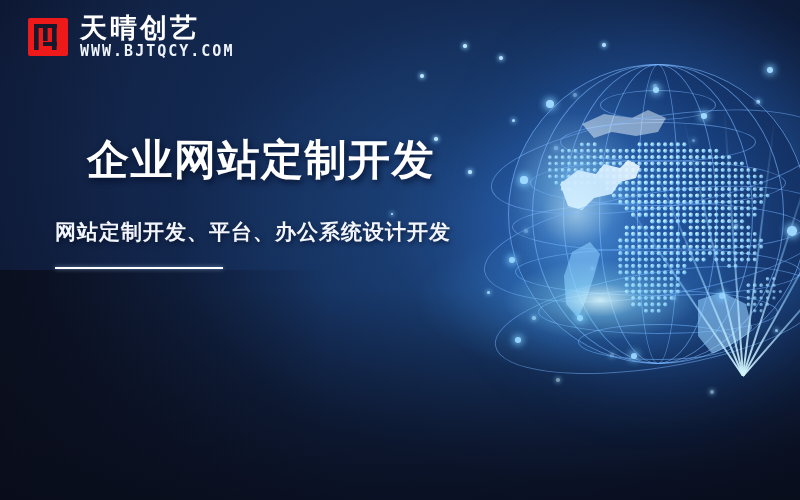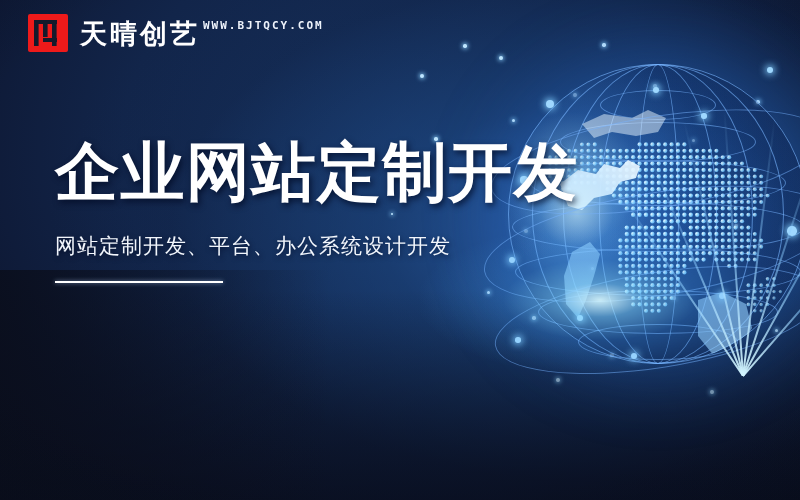--- a/index.html
+++ b/index.html
@@ -96,45 +96,46 @@
   
   .logo {
     position:absolute; left:28px; top:14px;
     display:flex; align-items:center; gap:12px;
     z-index:20;
   }
   .logo-mark {
     width:40px; height:38px;
     position:relative; flex:none;
   }
-  .logo-text-col { display:flex; flex-direction:row; gap:3px; }
+  .logo-text-col { display:flex; flex-direction:column; gap:3px; }
   .logo-cn {
     font-size:27px; font-weight:bold; color:#ffffff;
     letter-spacing:3px; line-height:1;
     font-family:"DejaVu Sans","Liberation Sans",sans-serif;
   }
   .logo-url {
-    font-size:11px; font-weight:bold; color:#eef3fb;
+    font-size:15px; font-weight:bold; color:#eef3fb;
     letter-spacing:2.0px; line-height:1;
     font-family:"DejaVu Sans Mono","Liberation Mono",monospace;
   }
 
   
   .copy { position:absolute; left:55px; top:136px; z-index:20; }
   .headline {
     font-family:Liberation Sans, sans-serif;
-    font-size:64px; font-weight:bold; color:#ffffff;
+    font-size:42px; font-weight:bold; color:#ffffff;
     letter-spacing:1.5px; line-height:1.15;
     text-shadow:2px 3px 6px rgba(0,10,35,.75);
     white-space:nowrap;
+    margin-left:32px;
   }
   .subline {
-    margin-top:24px;
+    margin-top:36px;
     font-family:"DejaVu Sans","Liberation Sans",sans-serif;
-    font-size:21px; font-weight:normal; color:#f2f6fc;
+    font-size:21px; font-weight:bold; color:#f2f6fc;
     letter-spacing:1px; line-height:1.2;
     text-shadow:1px 2px 5px rgba(0,10,35,.7);
     white-space:nowrap;
   }
   .divider {
     margin-top:22px;
     width:168px; height:2px; background:#ffffff;
     box-shadow:0 0 4px rgba(190,220,255,.6);
   }
   .tagline {

